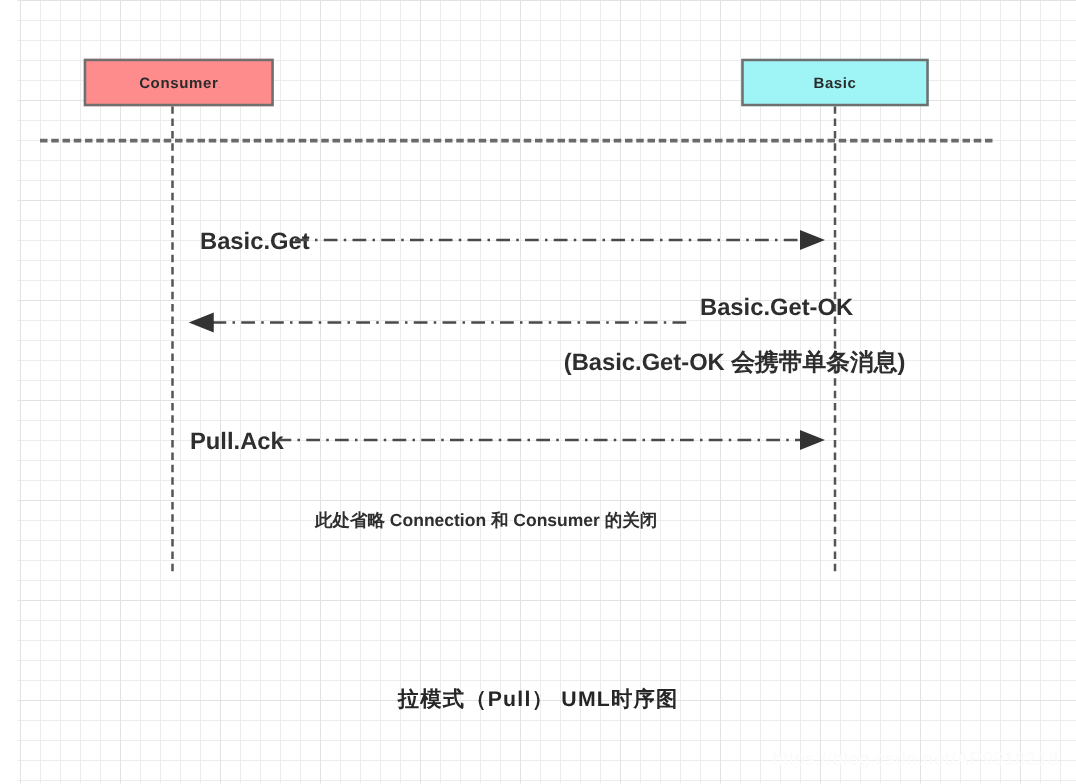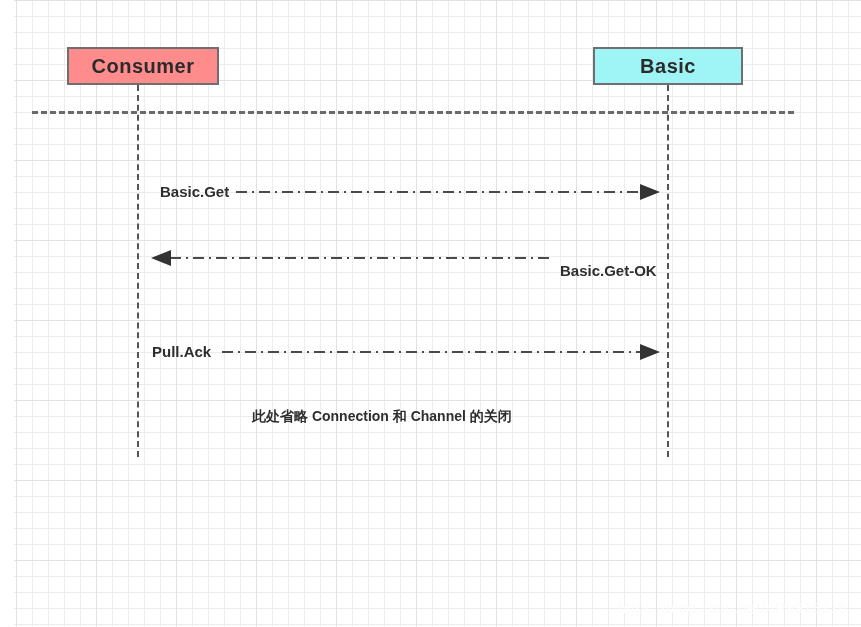--- a/index.html
+++ b/index.html
@@ -49,21 +49,21 @@
   }
 
   .node-box {
     position: absolute;
     box-sizing: border-box;
     border: 2px solid #6f6f6f;
     display: flex;
     align-items: center;
     justify-content: center;
     font-weight: bold;
-    font-size: 20px;
+    font-size: 12px;
     color: #2b2b2b;
     letter-spacing: 0.5px;
     text-align: center;
   }
   #consumer-box {
     left: 67px; top: 47px;
     width: 152px; height: 38px;
   }
   #broker-box {
     left: 593px; top: 47px;
@@ -80,21 +80,21 @@
 
   .sep-line {
     position: absolute;
     height: 0px;
     border-top: 3px dashed #6a6a6a;
   }
   #separator-top { left: 32px; top: 111px; width: 762px; }
 
   .msg-label {
     position: absolute;
-    font-size: 15px;
+    font-size: 19px;
     font-weight: bold;
     color: #2e2e2e;
     white-space: nowrap;
   }
   .note-label {
     position: absolute;
     font-size: 14px;
     font-weight: bold;
     color: #2e2e2e;
     white-space: nowrap;
@@ -146,31 +146,33 @@
     <span>Basic</span>
   </div>
 
 
   <div class="msg-label" style="left:160px; top:183px;">Basic.Get</div>
   <svg class="arrow-svg" style="left:236px; top:182px;" width="425" height="20">
     <line x1="0" y1="10" x2="405" y2="10" stroke="#4a4a4a" stroke-width="2" stroke-dasharray="11 5 2 5"></line>
     <polygon points="404,2 424,10 404,18" fill="#333333"></polygon>
   </svg>
 
-  <div class="msg-label" style="left:560px; top:262px;">Basic.Get-OK</div>
+  <div class="msg-label" style="left:560px; top:236px;">Basic.Get-OK</div>
   <svg class="arrow-svg" style="left:150px; top:248px;" width="400" height="20">
     <line x1="20" y1="10" x2="400" y2="10" stroke="#4a4a4a" stroke-width="2" stroke-dasharray="11 5 2 5"></line>
     <polygon points="21,2 1,10 21,18" fill="#333333"></polygon>
   </svg>
 
+  <div class="msg-label" style="left:451px; top:277px;">(Basic.Get-OK 会携带单条消息)</div>
 
   <div class="msg-label" style="left:152px; top:343px;">Pull.Ack</div>
   <svg class="arrow-svg" style="left:222px; top:342px;" width="439" height="20">
     <line x1="0" y1="10" x2="419" y2="10" stroke="#4a4a4a" stroke-width="2" stroke-dasharray="11 5 2 5"></line>
     <polygon points="418,2 438,10 418,18" fill="#333333"></polygon>
   </svg>
 
-  <div class="note-label" style="left:252px; top:408px;">此处省略 Connection 和 Channel 的关闭</div>
+  <div class="note-label" style="left:252px; top:408px;">此处省略 Connection 和 Consumer 的关闭</div>
 
+  <div id="diagram-title">拉模式（Pull） UML时序图</div>
 
   <div id="watermark">https://blog.csdn.net/AP9918218</div>
 
 </div>
 
 </body></html>

